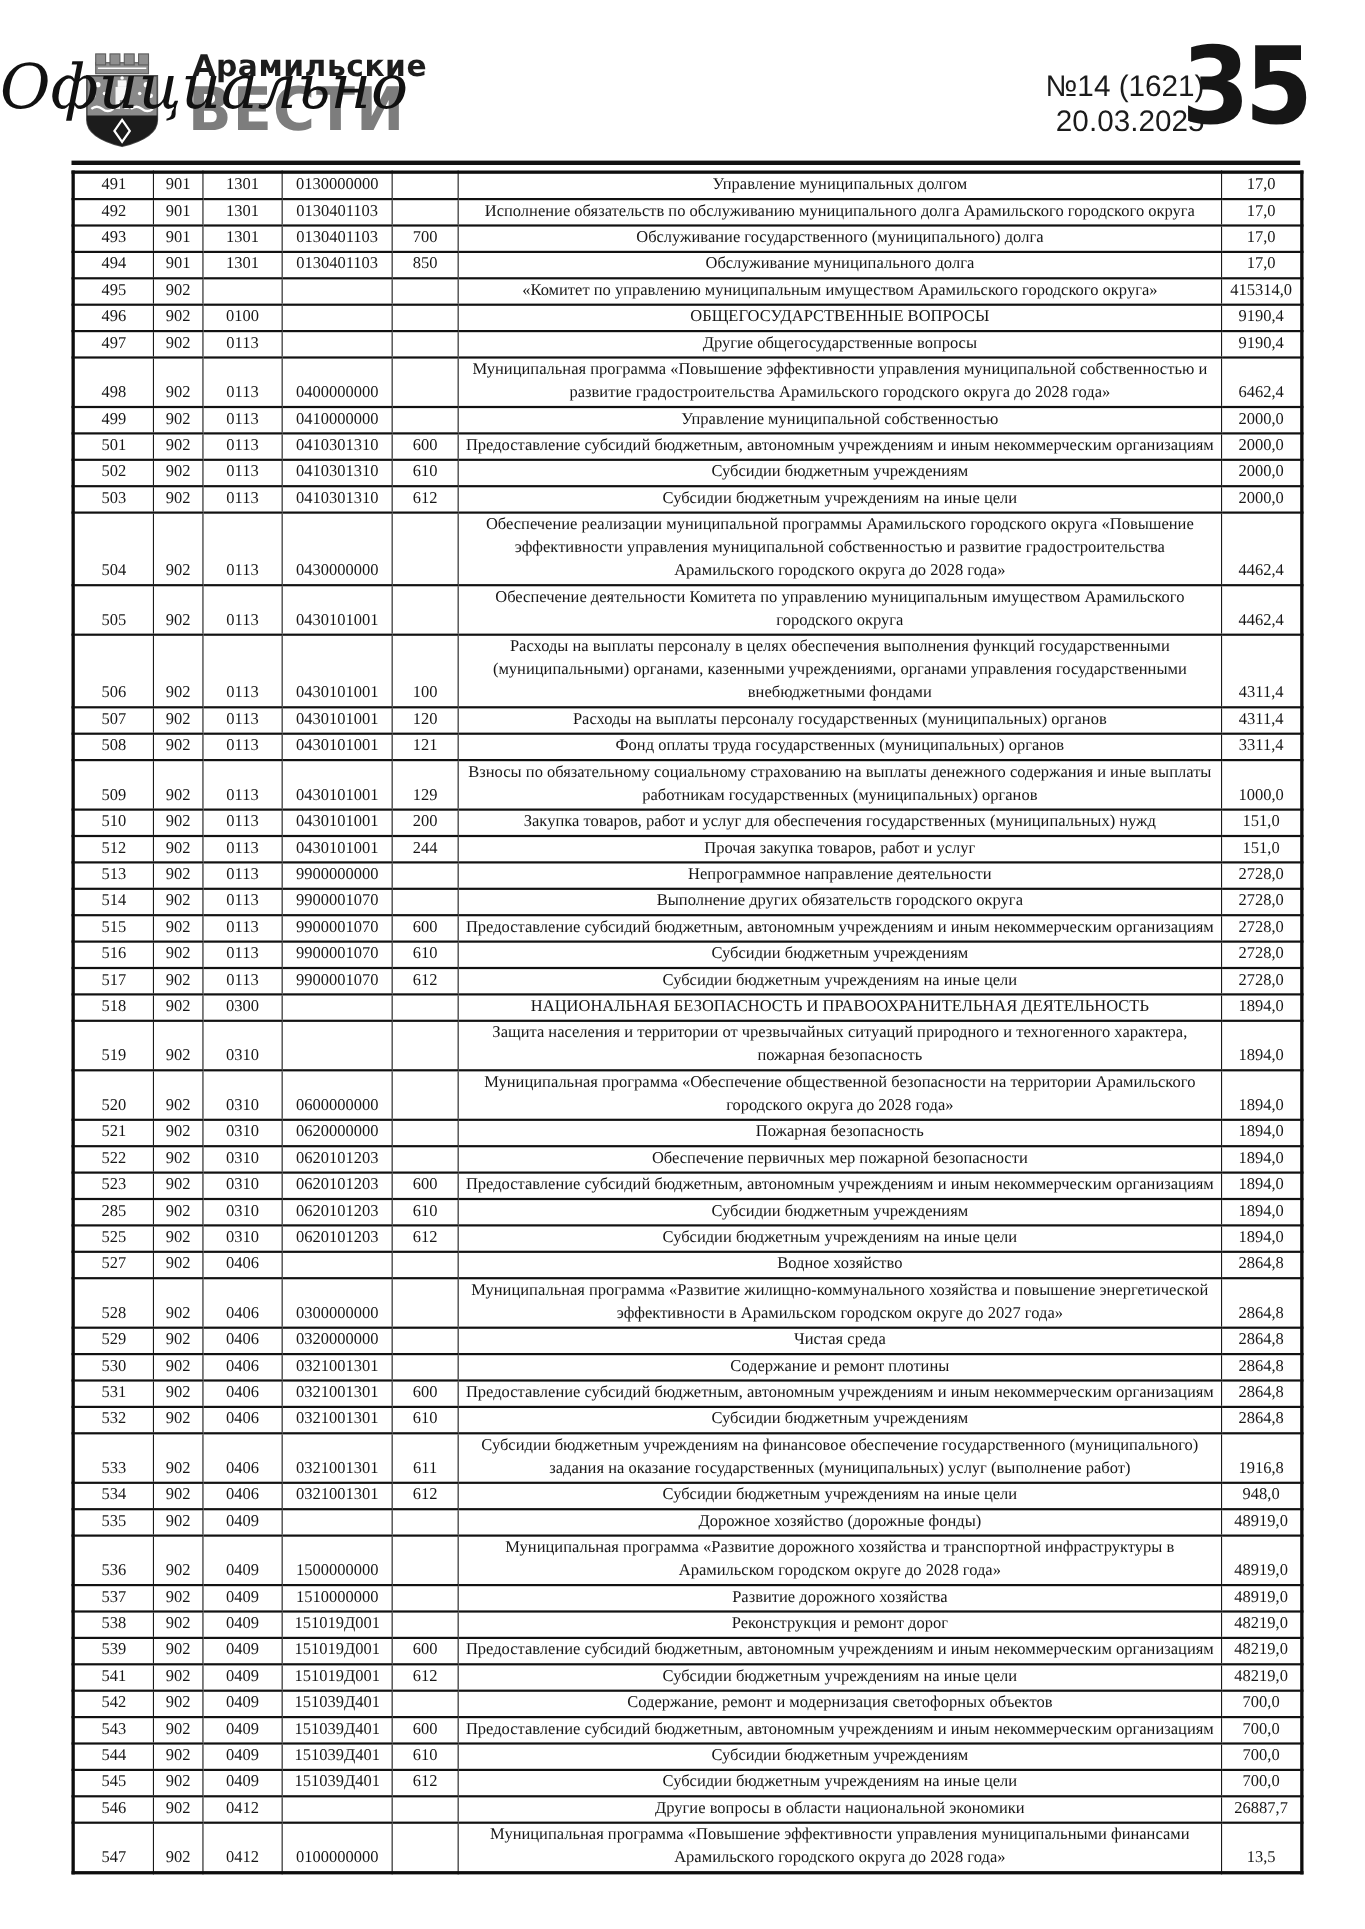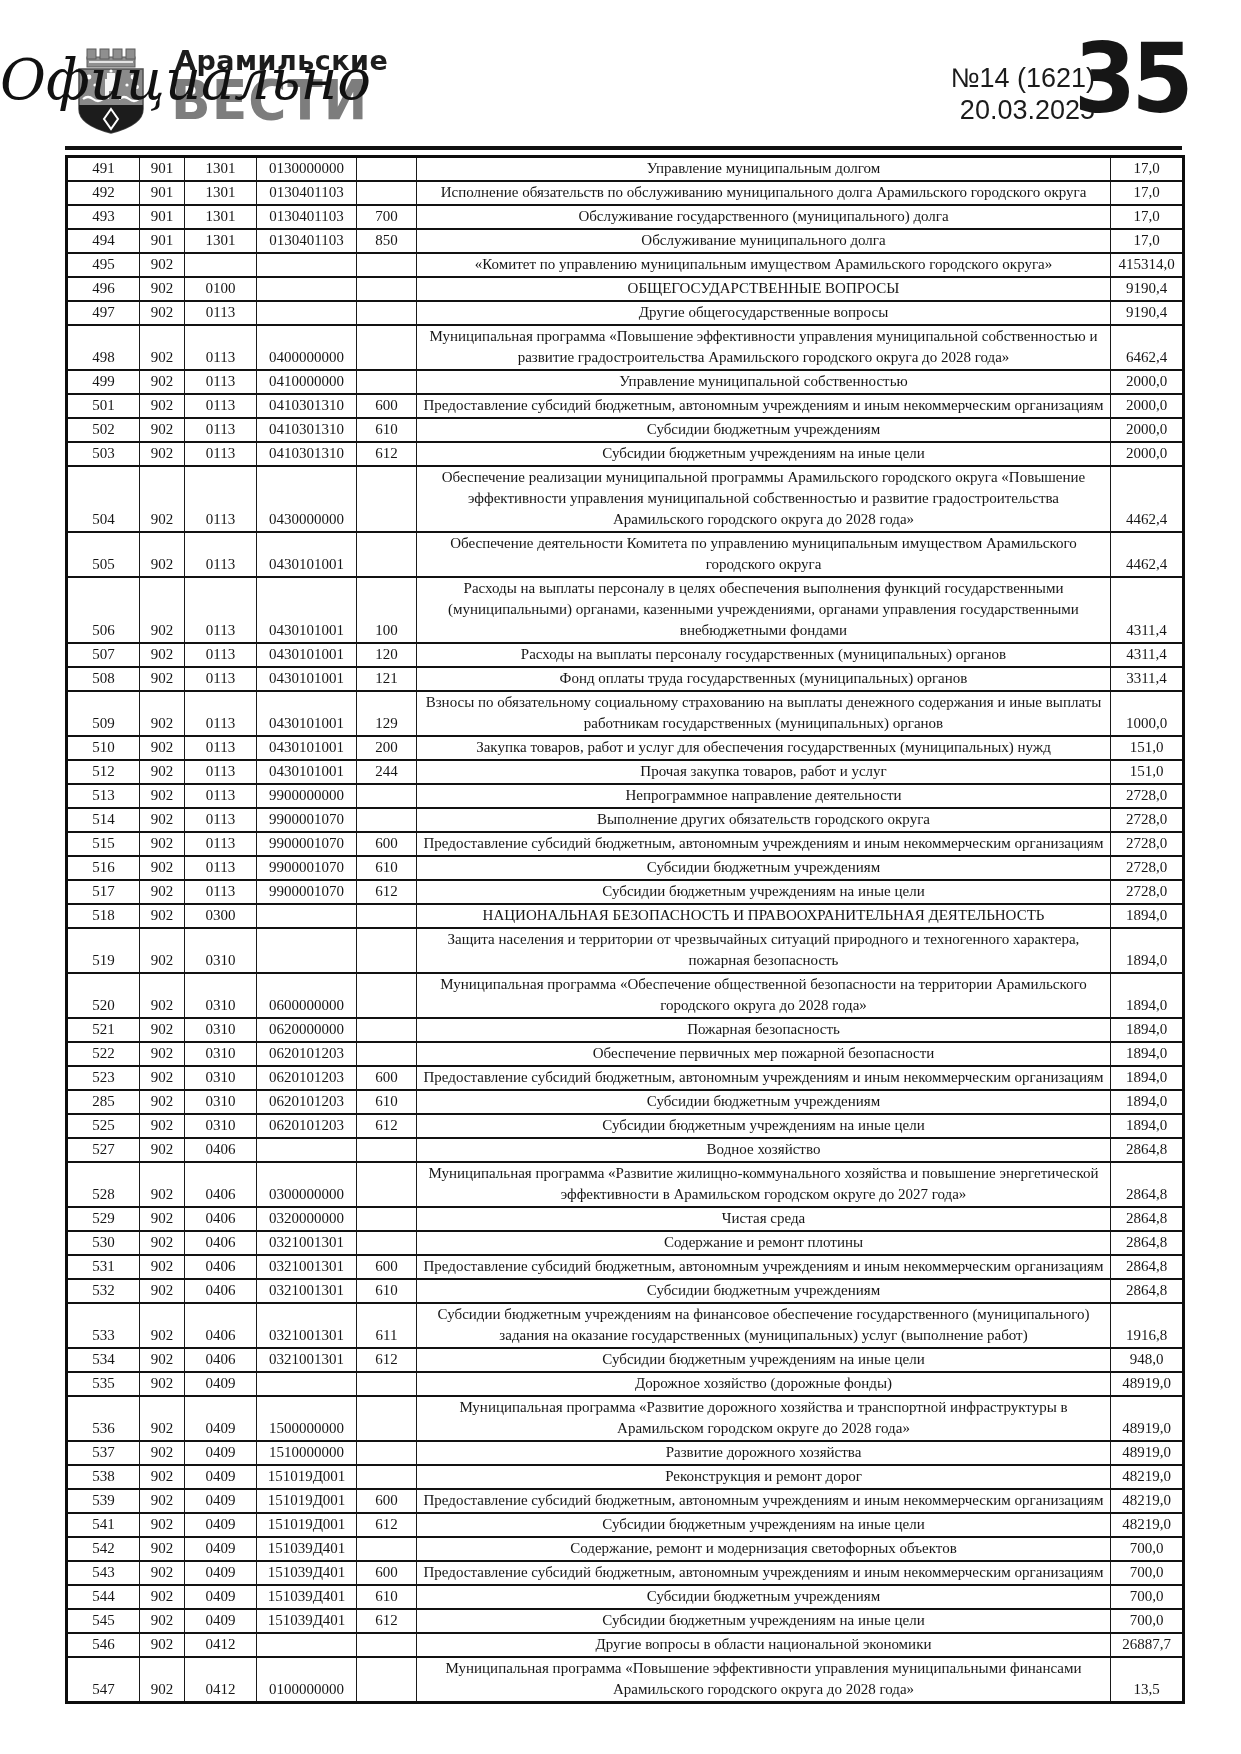--- a/index.html
+++ b/index.html
@@ -192,21 +192,21 @@
           <col class="col-name">
           <col class="col-amount">
       </colgroup>
       <tbody>
           <tr>
             <td>491</td>
             <td>901</td>
             <td>1301</td>
             <td>0130000000</td>
             <td></td>
-            <td class="name-cell">Управление муниципальным долгом</td>
+            <td class="name-cell">Управление муниципальных долгом</td>
             <td>17,0</td>
           </tr>
           <tr>
             <td>492</td>
             <td>901</td>
             <td>1301</td>
             <td>0130401103</td>
             <td></td>
             <td class="name-cell">Исполнение обязательств по обслуживанию муниципального долга Арамильского городского округа</td>
             <td>17,0</td>

